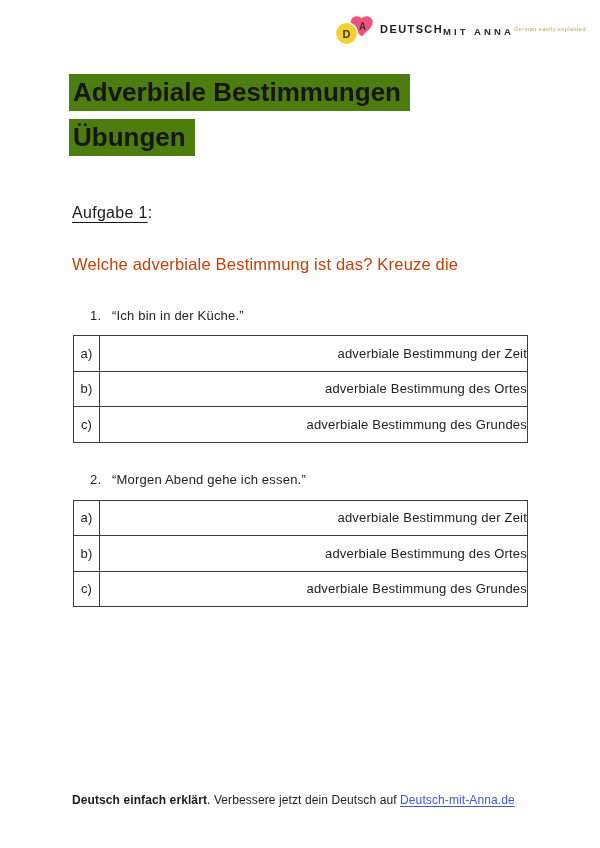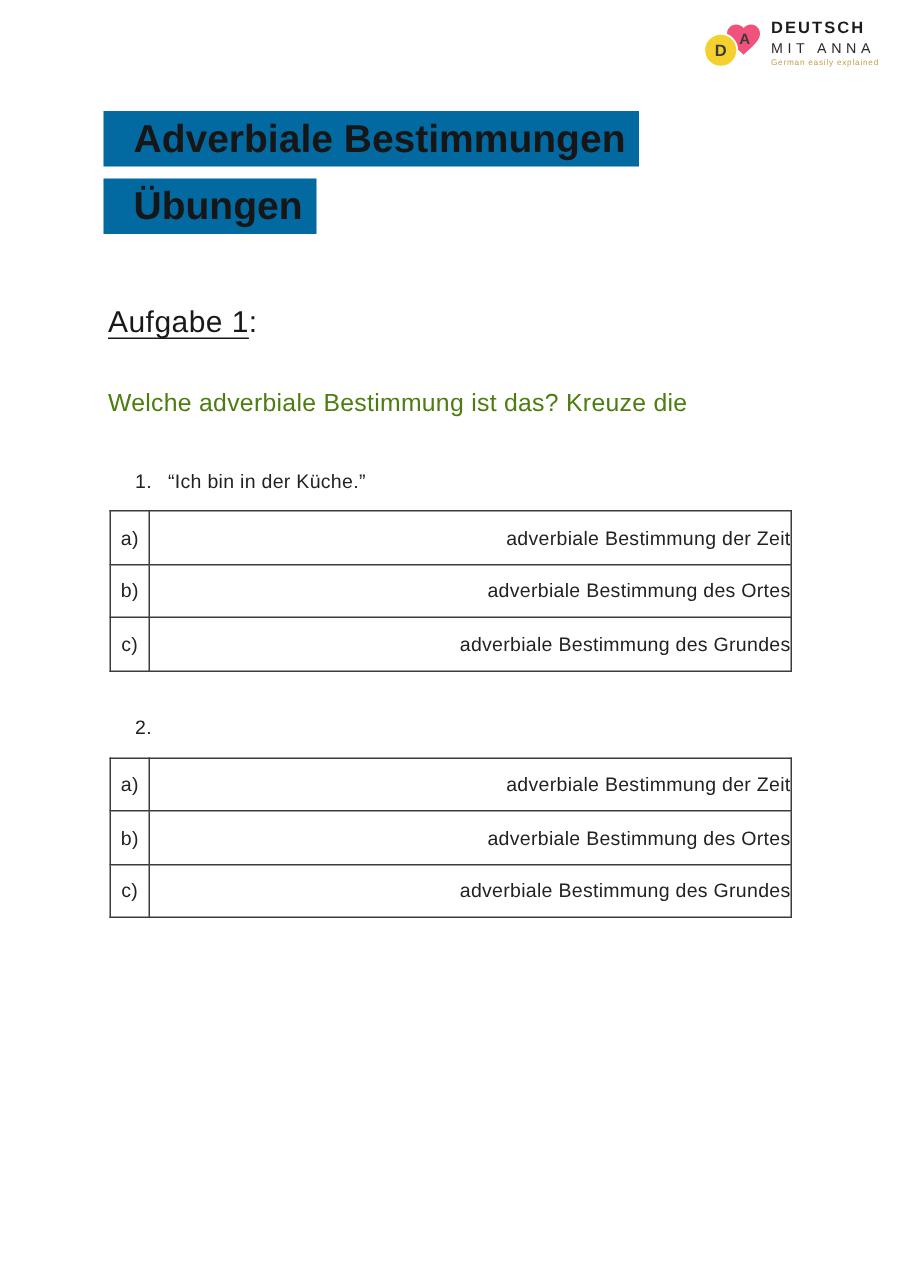--- a/index.html
+++ b/index.html
@@ -18,63 +18,63 @@
   
   .logo {
     position: absolute;
     top: 12px;
     right: 14px;
     display: flex;
     align-items: center;
     gap: 5px;
   }
   .logo-mark { display: block; }
-  .logo-text { display: flex; flex-direction: column; line-height: 1; }
+  .logo-text { display: flex; flex-direction: row; line-height: 1; }
   .logo-name1 {
     font-size: 11px; font-weight: 700; letter-spacing: 1.4px; color: #1c1c1e;
   }
   .logo-name2 {
-    font-size: 9.5px; font-weight: 400; letter-spacing: 3.1px; color: #2a2a2c; margin-top: 2.5px;
+    font-size: 9.5px; font-weight: 700; letter-spacing: 3.1px; color: #2a2a2c; margin-top: 2.5px;
   }
   .logo-tagline {
     font-size: 5.5px; font-weight: 400; letter-spacing: 0.5px; color: #c2a24e; margin-top: 3px;
   }
 
   
   .content { padding: 74px 60px 0 72px; }
 
   .title { font-size: 26px; font-weight: 700; line-height: 1; color: #161616; }
   .title-line { display: block; margin-bottom: 8px; }
   .hl {
     display: inline-block;
-    background: #0369a1;
-    padding: 5px 9px 6px 20px;
+    background: #4d7c0f;
+    padding: 5px 9px 6px 4px;
     margin-left: -3px;
   }
 
   .task-heading {
     margin-top: 48px;
-    font-size: 20px;
+    font-size: 16px;
     font-weight: 400;
     letter-spacing: 0.3px;
     color: #191919;
   }
   .task-heading .u-head {
     text-decoration: underline;
     text-underline-offset: 4px;
     text-decoration-thickness: 1.4px;
   }
 
   .instructions {
     margin-top: 25px;
     font-size: 16.5px;
     font-weight: 400;
     letter-spacing: 0.2px;
     line-height: 34px;
-    color: #4d7c0f;
+    color: #c2410c;
   }
 
   .question-line {
     display: flex;
     margin-top: 19px;
     margin-left: 18px;
     font-size: 13px;
     letter-spacing: 0.2px;
     color: #222222;
     height: 30px;
@@ -171,20 +171,21 @@
         </tr>
         <tr>
           <td class="opt-label">c)</td>
           <td class="opt-text">adverbiale Bestimmung des Grundes</td>
         </tr>
       </tbody>
     </table>
 
     <div class="question-line q2">
       <span class="q-number">2.</span>
+      <span class="q-sentence"><span>“</span><span class="u">Morgen Abend</span><span> gehe ich essen.”</span></span>
     </div>
 
     <table class="options">
       <tbody>
         <tr>
           <td class="opt-label">a)</td>
           <td class="opt-text">adverbiale Bestimmung der Zeit</td>
         </tr>
         <tr>
           <td class="opt-label">b)</td>
@@ -192,14 +193,17 @@
         </tr>
         <tr>
           <td class="opt-label">c)</td>
           <td class="opt-text">adverbiale Bestimmung des Grundes</td>
         </tr>
       </tbody>
     </table>
 
   </div>
 
+  <div class="footer">
+    <span class="bold">Deutsch einfach erklärt</span><span>. Verbessere jetzt dein Deutsch auf </span><a class="site-link" href="#">Deutsch-mit-Anna.de</a>
+  </div>
 
 </div>
 
 </body></html>

